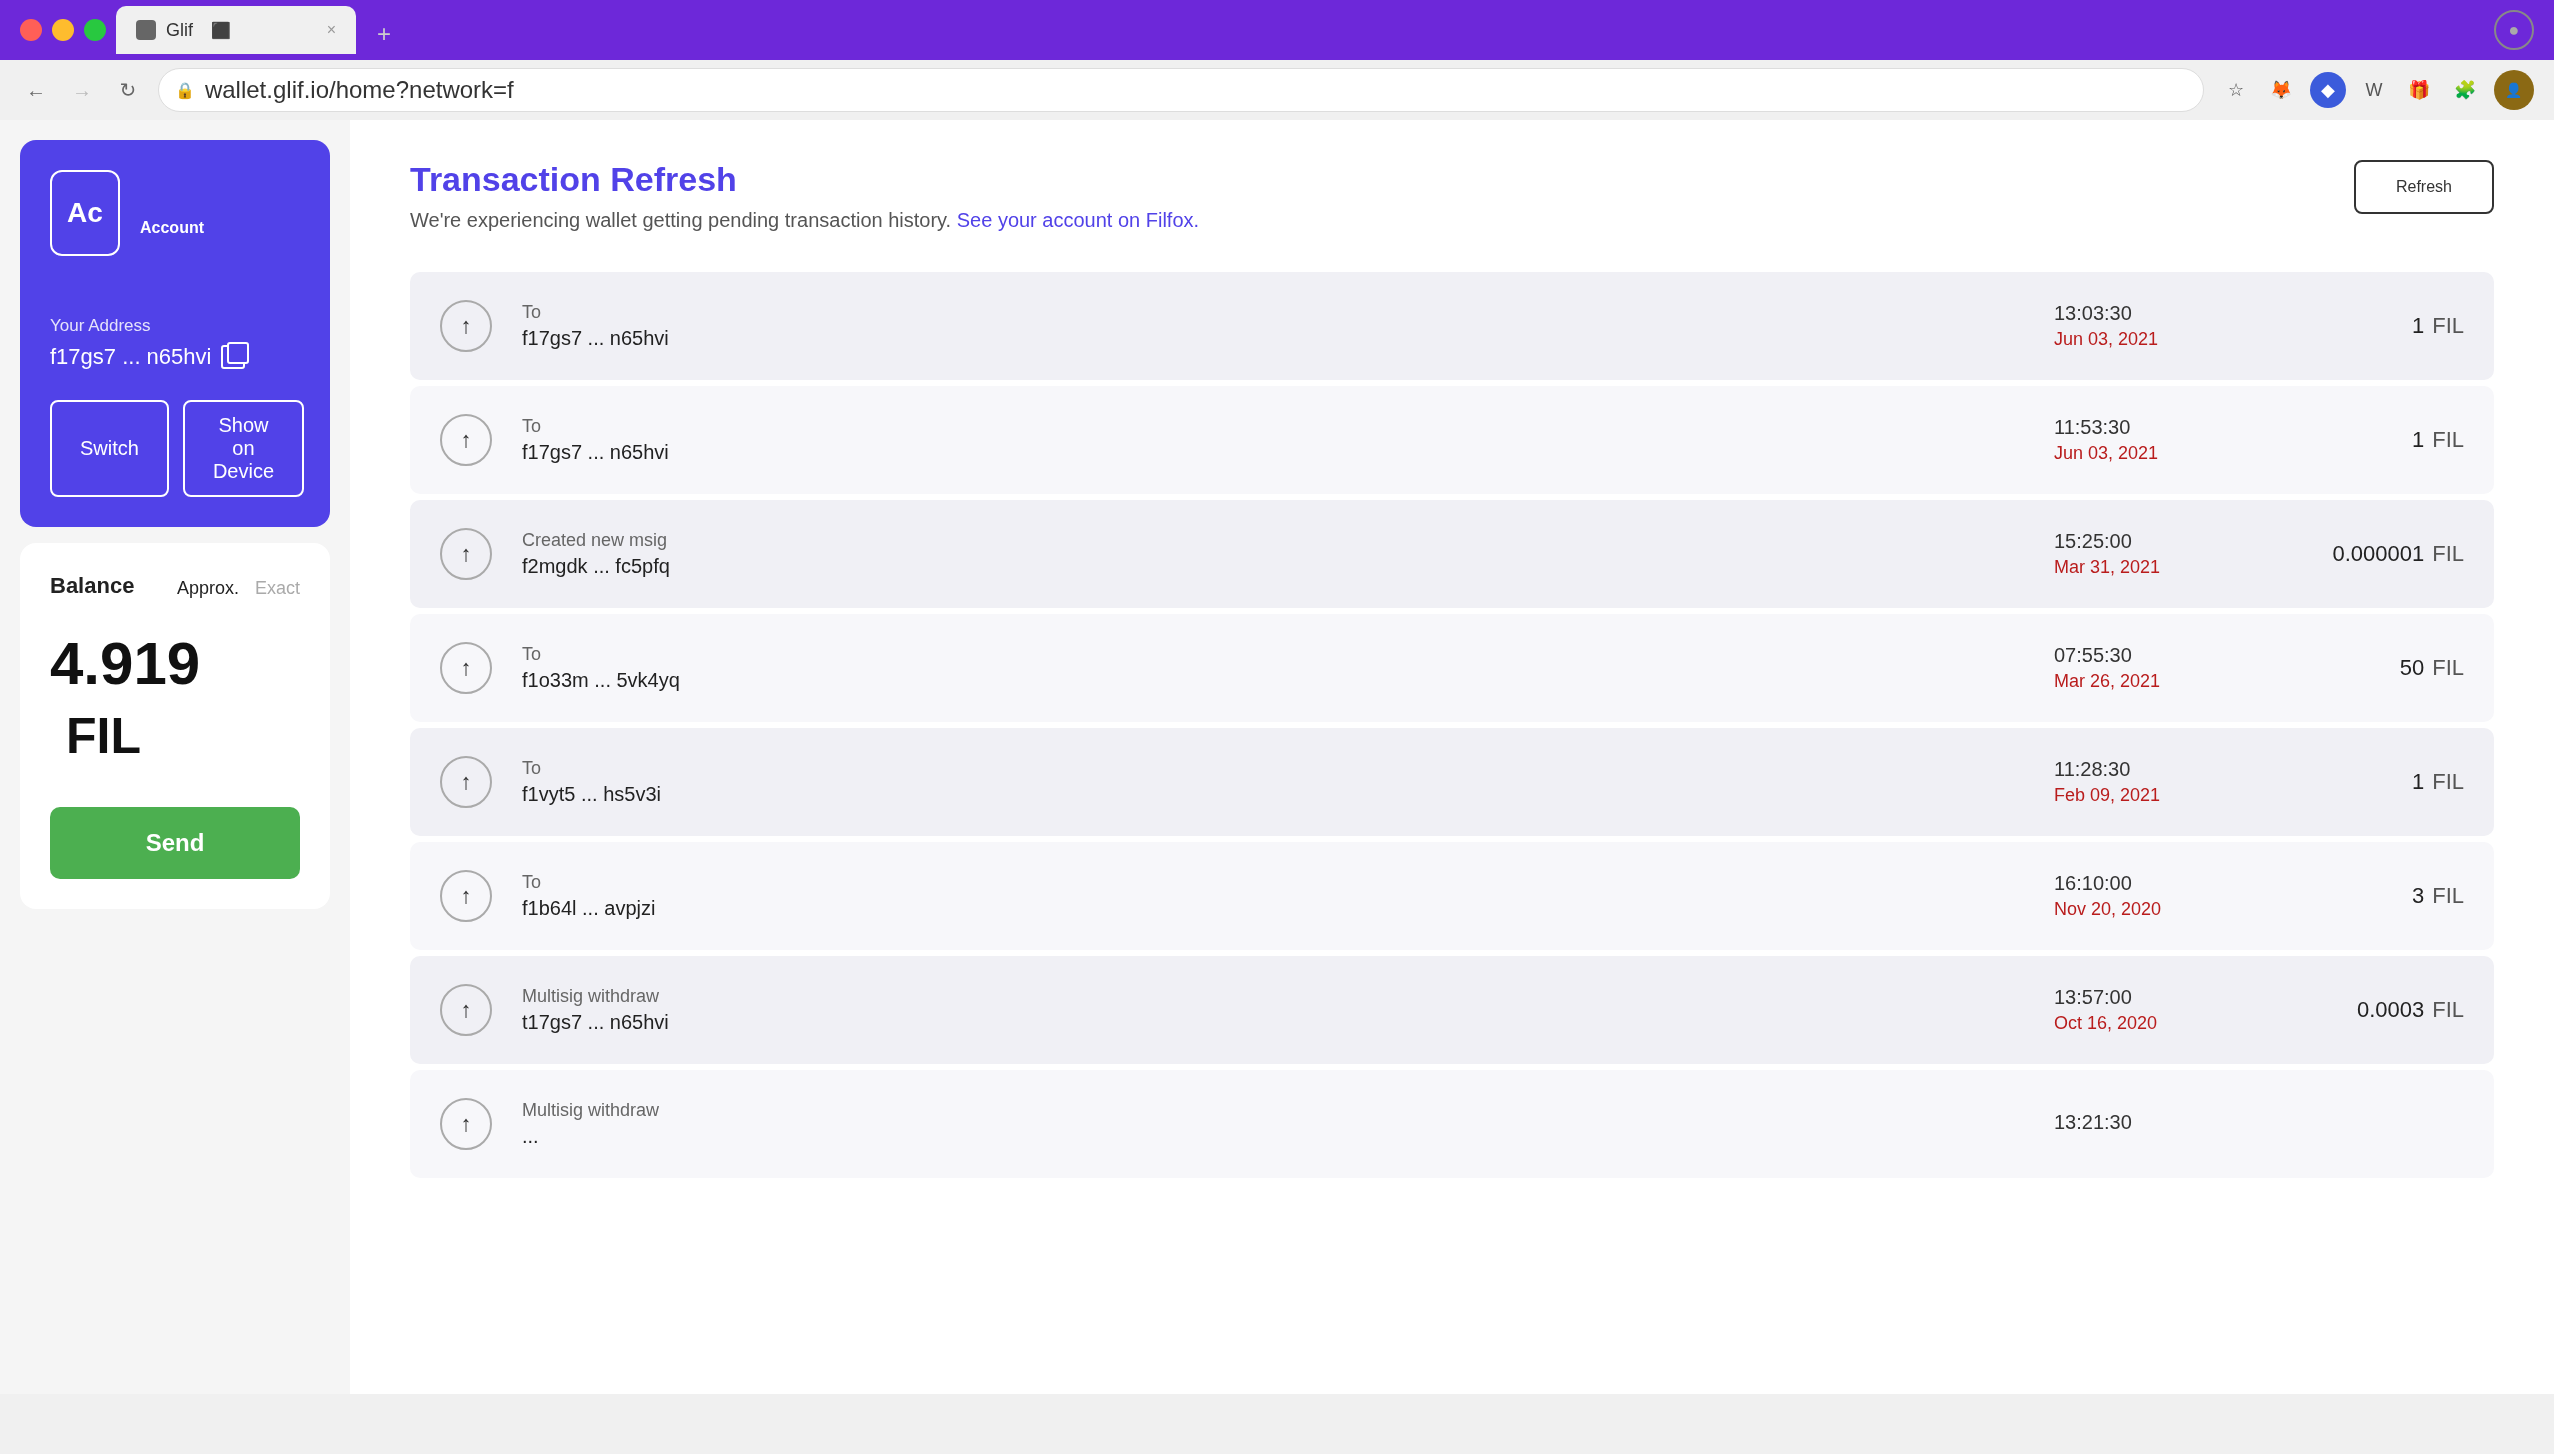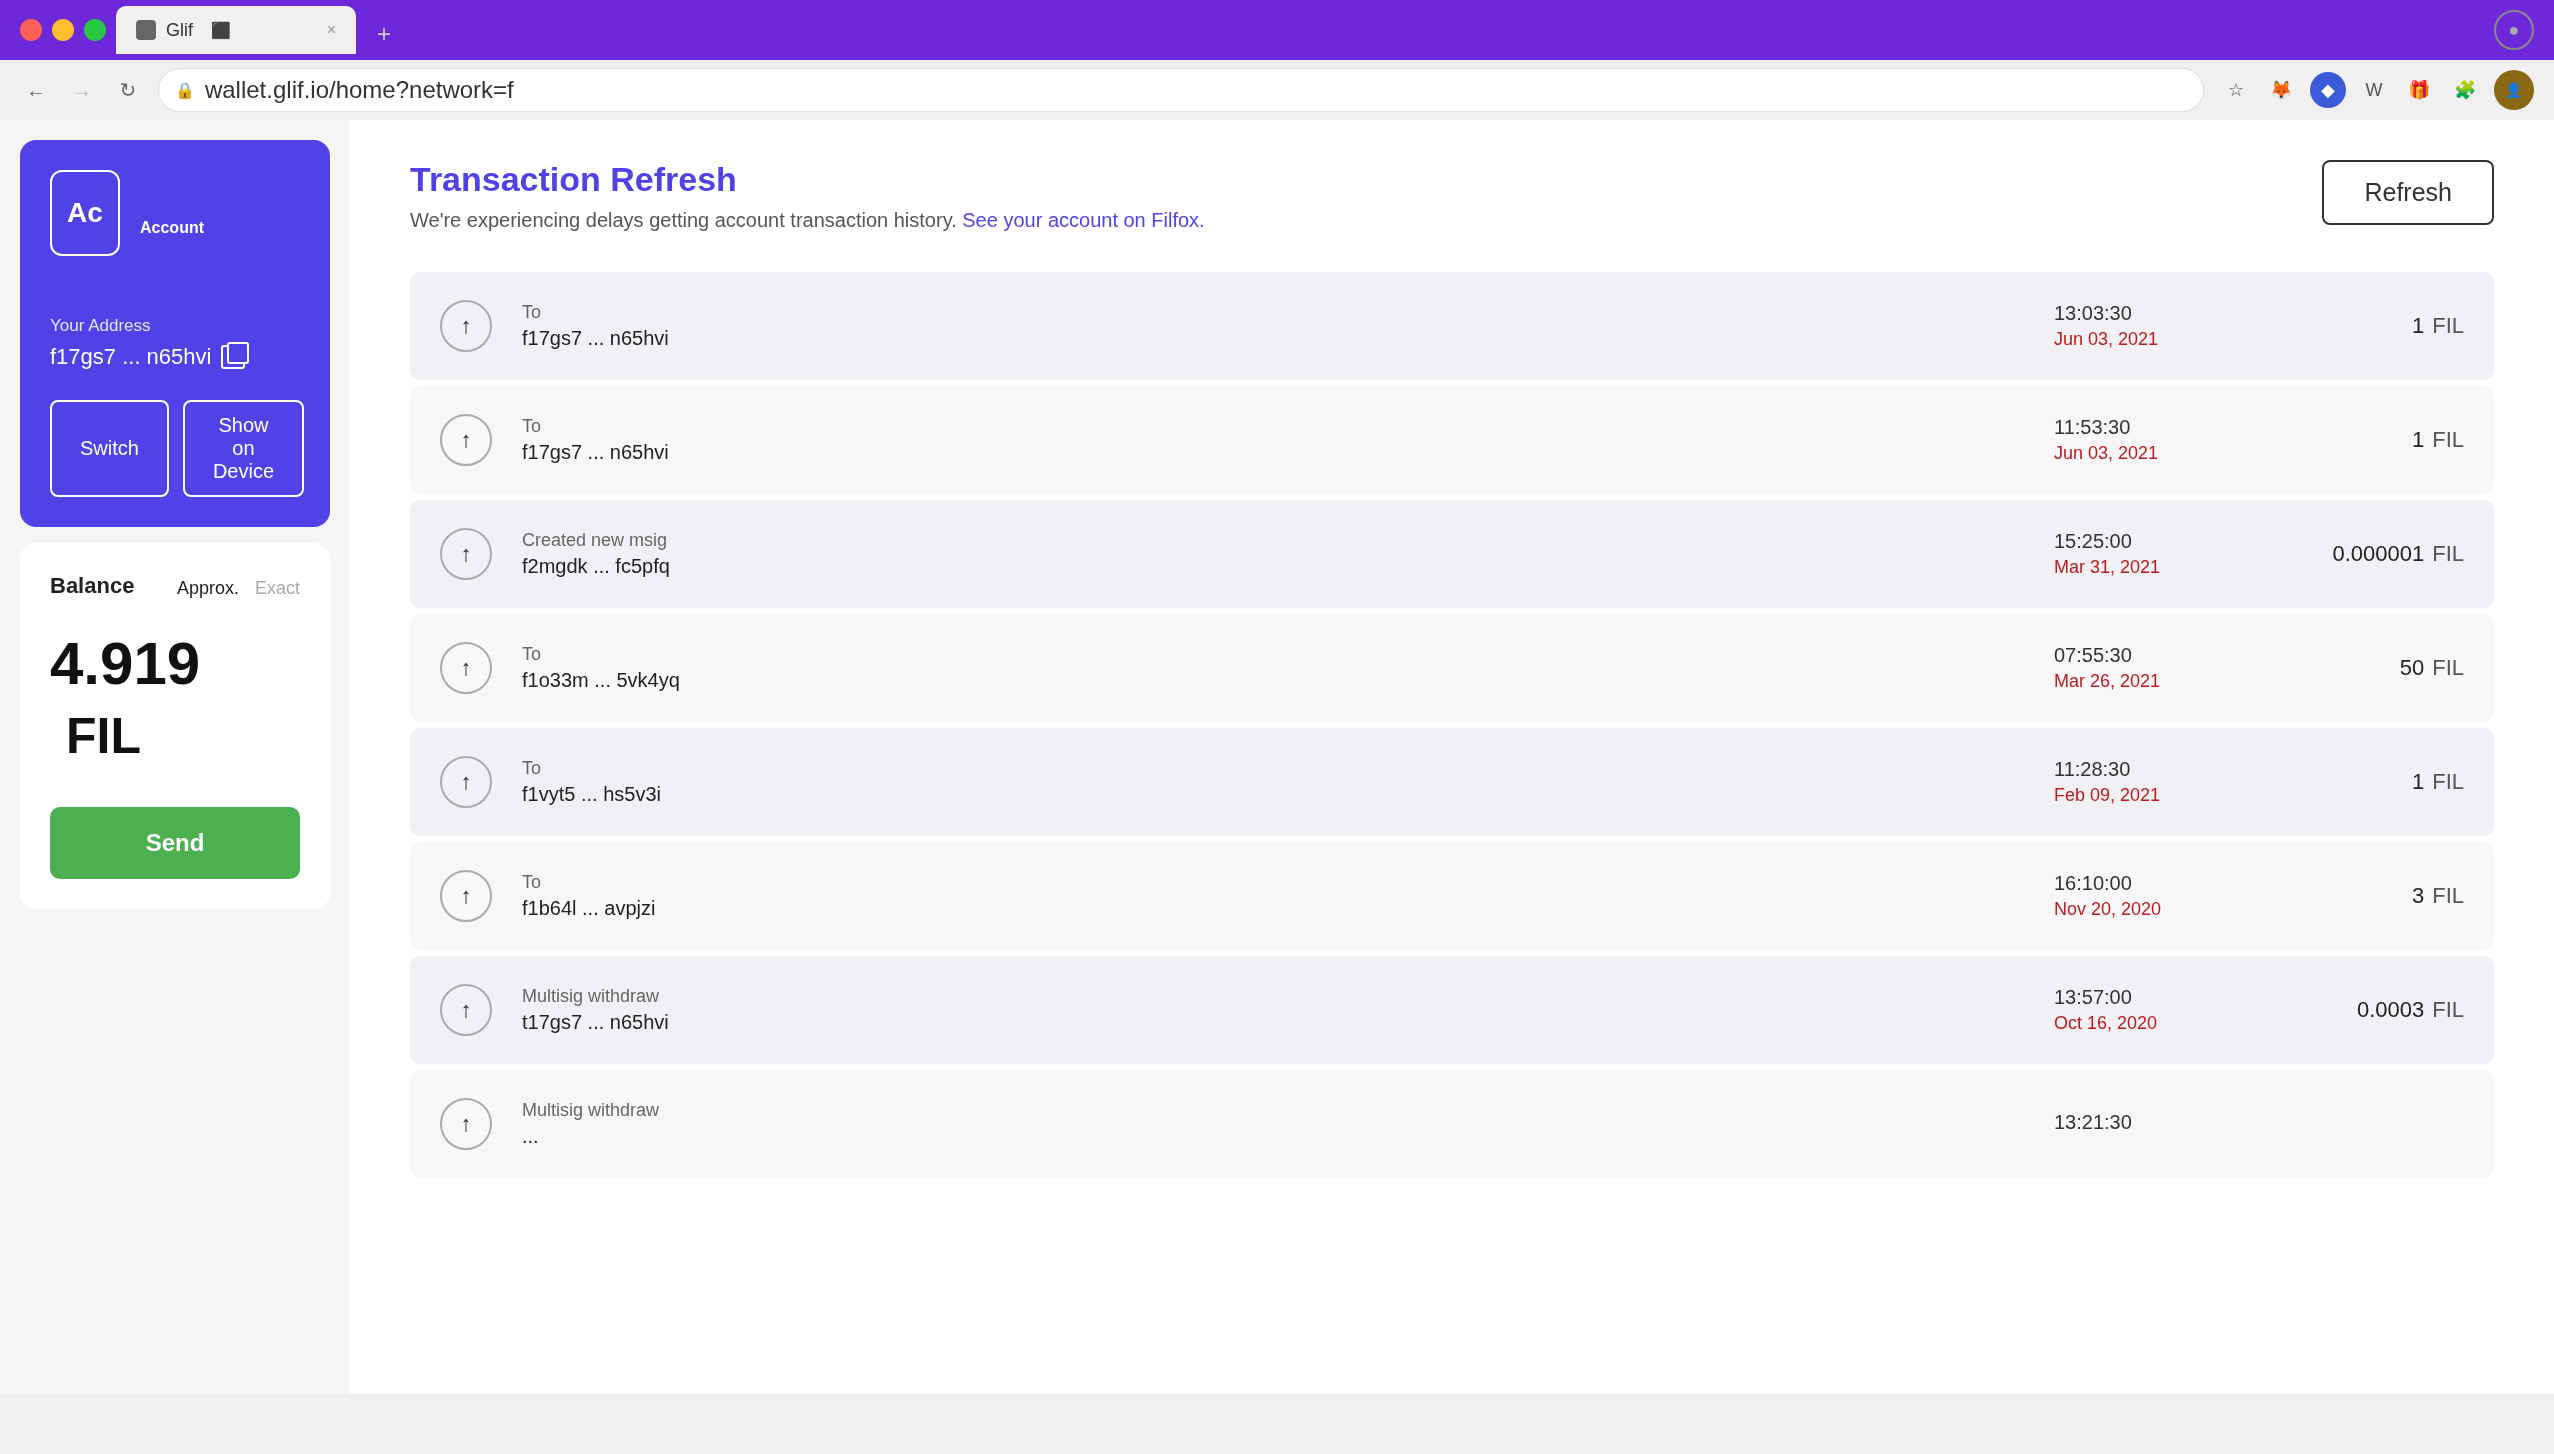--- a/index.html
+++ b/index.html
@@ -54,21 +54,21 @@
     .balance-currency { font-size: 50px; font-weight: 700; }
     .send-btn { width: 100%; padding: 22px; background: #4CAF50; border: none; border-radius: 10px; color: white; font-size: 24px; font-weight: 600; cursor: pointer; }
 
     
     .main-content { flex: 1; background: white; padding: 40px 60px; overflow-y: auto; }
     .tx-header { display: flex; align-items: flex-start; justify-content: space-between; margin-bottom: 40px; }
     .tx-title-section {}
     .tx-title { font-size: 34px; font-weight: 600; color: #5142E8; margin-bottom: 10px; }
     .tx-subtitle { font-size: 20px; color: #555; }
     .tx-subtitle-link { color: #5142E8; text-decoration: none; }
-    .refresh-btn { padding: 16px 40px; border: 2px solid #333; border-radius: 8px; background: white; font-size: 25px; font-weight: 500; cursor: pointer; color: #333; white-space: nowrap; }
+    .refresh-btn { padding: 16px 40px; border: 2px solid #333; border-radius: 8px; background: white; font-size: 16px; font-weight: 500; cursor: pointer; color: #333; white-space: nowrap; }
 
     
     .tx-list { display: flex; flex-direction: column; gap: 0; }
     .tx-row { display: flex; align-items: center; gap: 30px; padding: 28px 30px; border-radius: 10px; margin-bottom: 6px; background: #f7f7fa; }
     .tx-row:nth-child(odd) { background: #f0f0f5; }
     .tx-icon { width: 52px; height: 52px; border: 2px solid #aaa; border-radius: 50%; display: flex; align-items: center; justify-content: center; flex-shrink: 0; }
     .tx-icon-arrow { font-size: 22px; color: #333; transform: rotate(0deg); }
     .tx-details { flex: 1; }
     .tx-direction { font-size: 18px; color: #666; margin-bottom: 4px; }
     .tx-address { font-size: 20px; color: #222; font-weight: 500; }
@@ -164,21 +164,21 @@
     </div>
 
   </div>
 
   <div class="main-content">
 
     <div class="tx-header">
       <div class="tx-title-section">
         <div class="tx-title">Transaction Refresh</div>
         <div class="tx-subtitle">
-          <span>We're experiencing delays getting account transaction history.</span>
+          <span>We're experiencing wallet getting pending transaction history.</span>
           <a class="tx-subtitle-link" href="#">See your account on Filfox.</a>
         </div>
       </div>
       <button class="refresh-btn">Refresh</button>
     </div>
 
     <div class="tx-list" id="tx-list">
     <div class="tx-row">
     <div class="tx-icon">
       <span class="tx-icon-arrow">↑</span>

